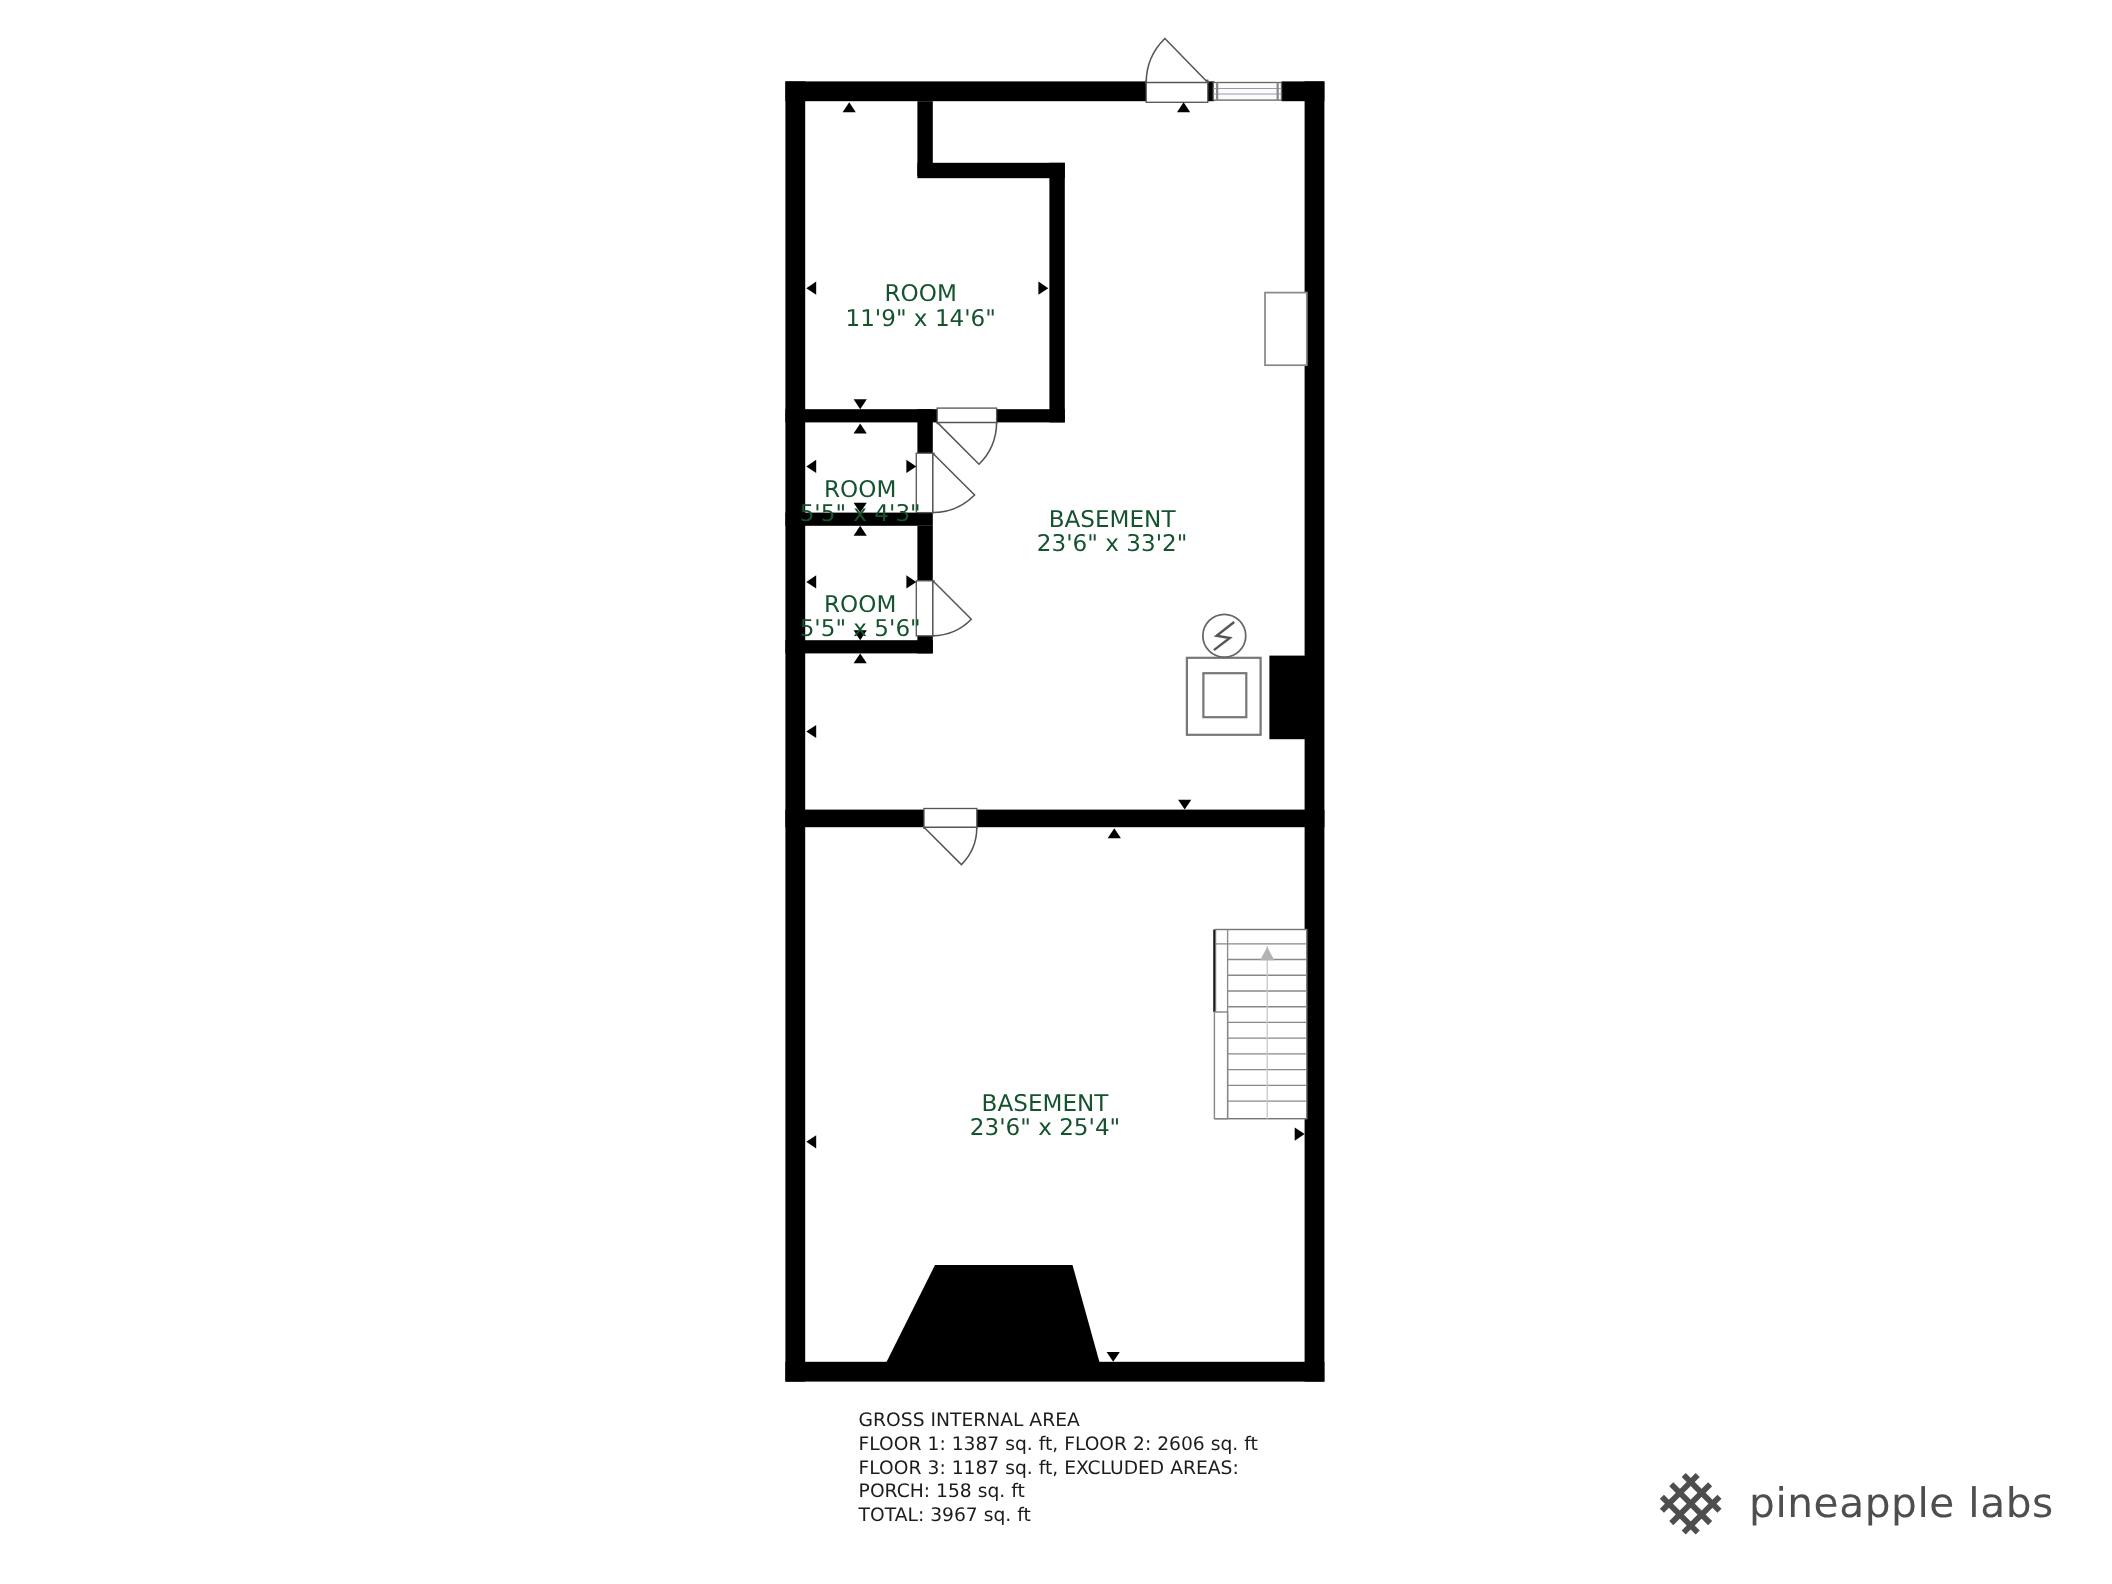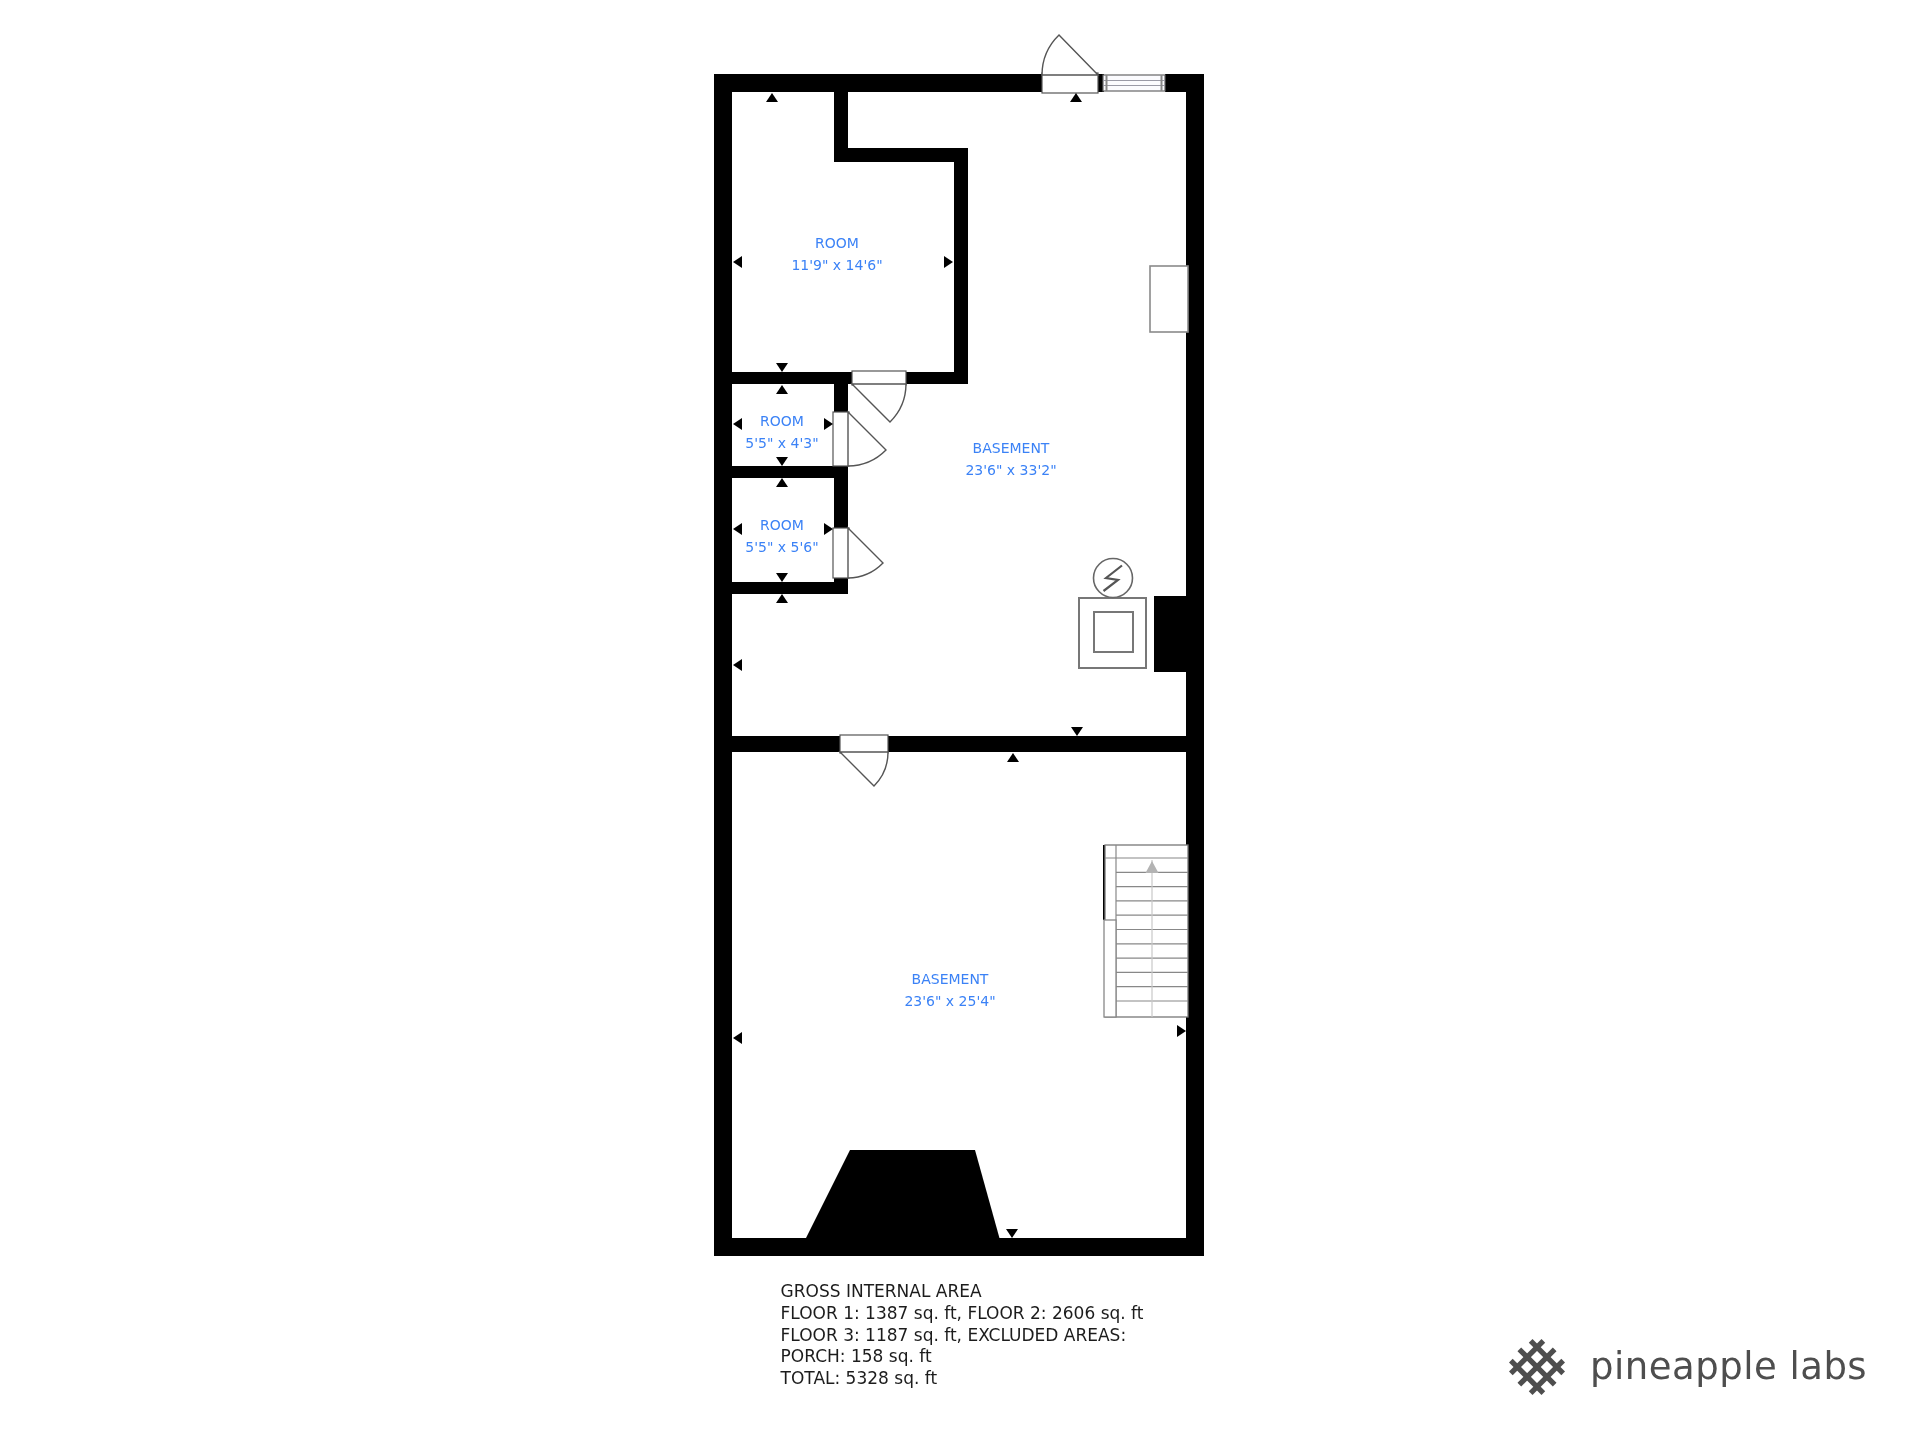--- a/index.html
+++ b/index.html
@@ -1,20 +1,20 @@
 <!DOCTYPE html>
 <html><head>
 <meta charset="utf-8">
 <style>
   html,body{margin:0;padding:0;background:#ffffff;}
   #page{position:relative;width:1920px;height:1440px;background:#ffffff;overflow:hidden;
         font-family:"DejaVu Sans",sans-serif;}
   #plan-svg{position:absolute;left:0;top:0;}
-  .lbl{position:absolute;transform:translateX(-50%);text-align:center;color:#3b82f6;
-       font-size:14px;line-height:22px;white-space:nowrap;}
+  .lbl{position:absolute;transform:translateX(-50%);text-align:center;color:#14532d;
+       font-size:21px;line-height:22px;white-space:nowrap;margin-top:24px;}
   .lbl .dims{display:block;}
   .area-block{position:absolute;left:962px;transform:translateX(-50%);
        color:#1c1c1c;font-size:17px;line-height:21.8px;white-space:nowrap;}
   .disclaimer{position:absolute;left:963px;transform:translateX(-50%);text-align:center;
        color:#aaaaaa;font-size:19.5px;white-space:nowrap;}
   .floor-label{position:absolute;left:33px;top:1461px;color:#4c1d95;font-size:24px;}
   .brand{position:absolute;left:1504px;top:1326px;display:flex;align-items:center;height:80px;}
   .brand-text{color:#4e4e4e;font-size:37px;letter-spacing:0.5px;margin-left:20px;font-weight:400;}
 </style>
 </head>
@@ -148,21 +148,21 @@
   <div class="lbl" style="left:950px;top:968px;">
     <span>BASEMENT</span>
     <span class="dims">23'6" x 25'4"</span>
   </div>
 
   <div class="area-block" style="top:1281px;">
     <div>GROSS INTERNAL AREA</div>
     <div>FLOOR 1: 1387 sq. ft, FLOOR 2: 2606 sq. ft</div>
     <div>FLOOR 3: 1187 sq. ft, EXCLUDED AREAS:</div>
     <div>PORCH: 158 sq. ft</div>
-    <div>TOTAL: 5328 sq. ft</div>
+    <div>TOTAL: 3967 sq. ft</div>
   </div>
 
   <div class="floor-label">FLOOR 1</div>
 
   <div class="brand">
     <svg width="66" height="76" viewBox="0 0 66 76">
       <g transform="translate(33,39) rotate(45)" stroke="#4e4e4e" stroke-width="5.2">
         <line x1="-14" y1="-23" x2="-14" y2="23"></line>
         <line x1="0" y1="-25" x2="0" y2="25"></line>
         <line x1="14" y1="-23" x2="14" y2="23"></line>

